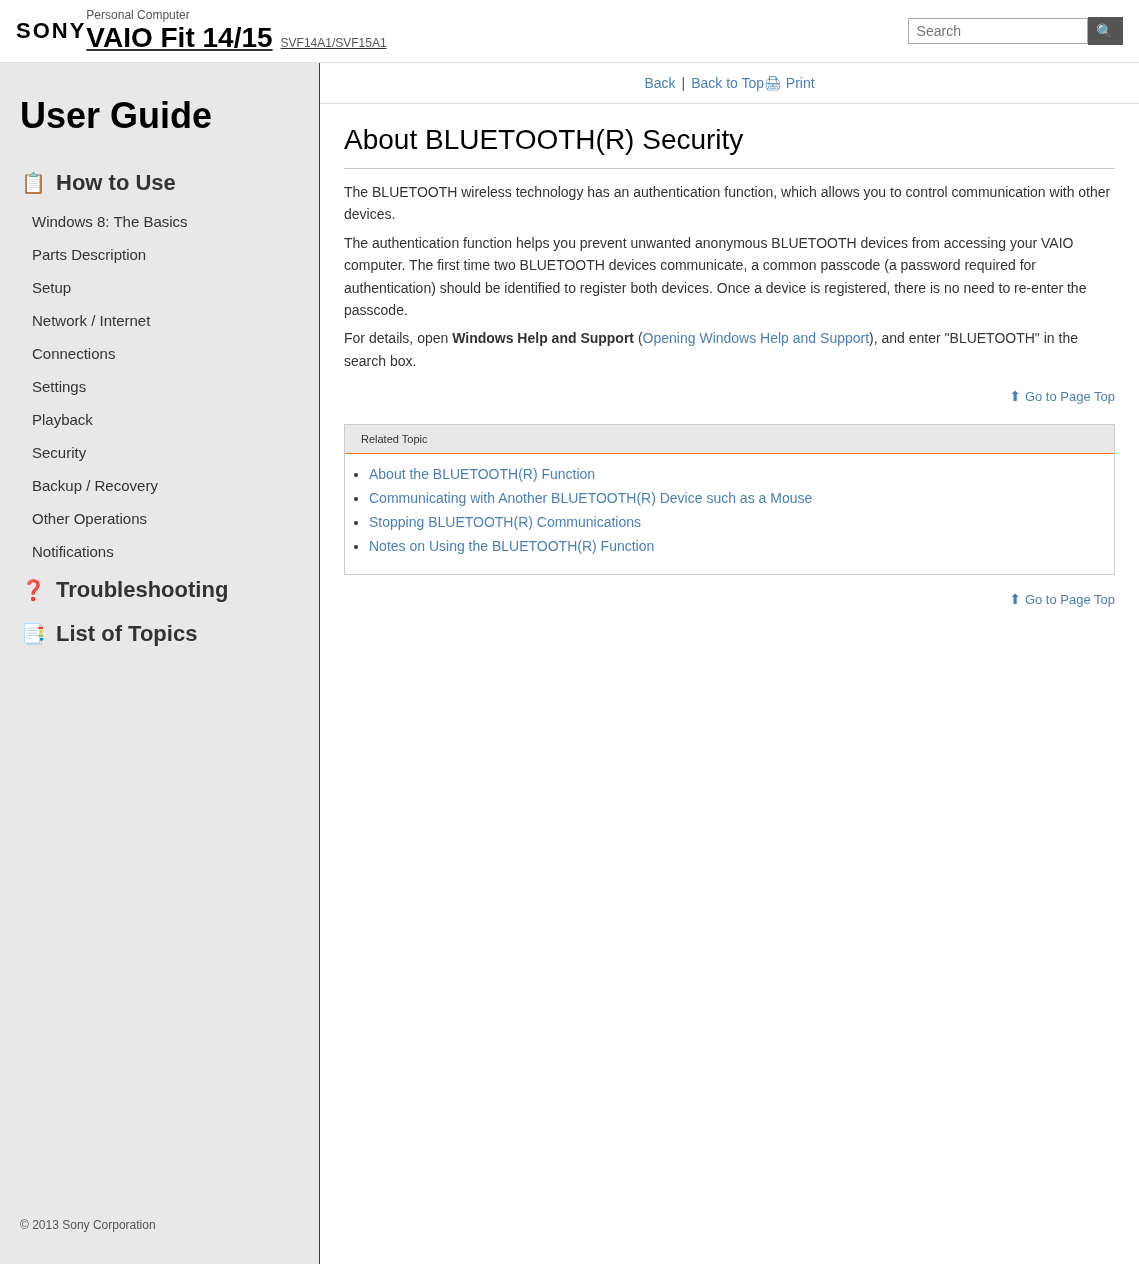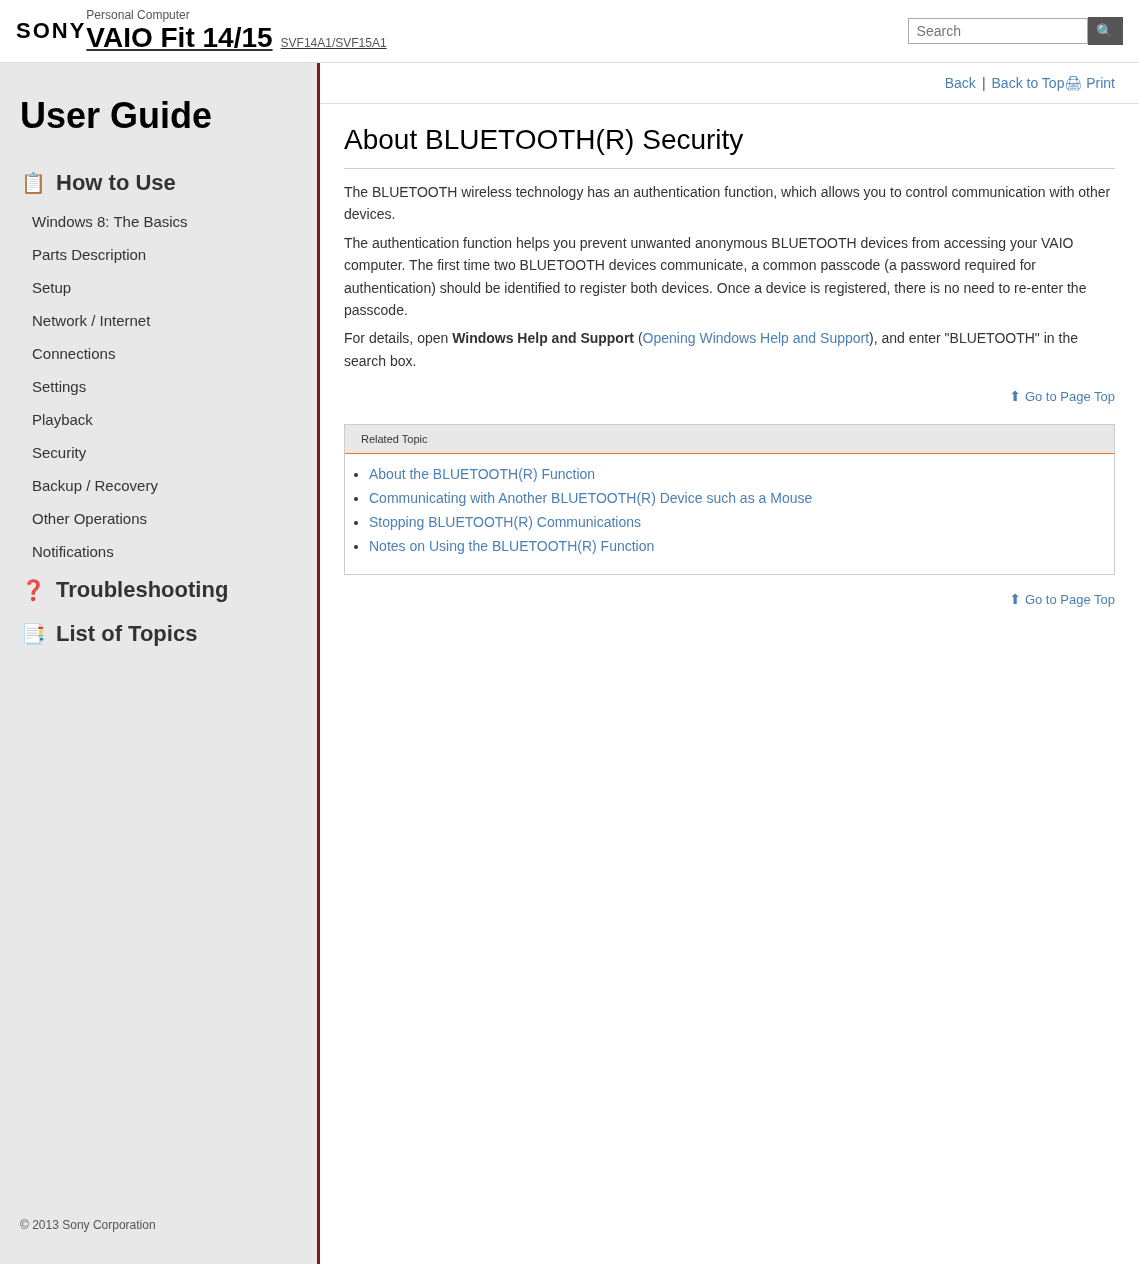--- a/index.html
+++ b/index.html
@@ -41,21 +41,21 @@
       display: flex;
       flex: 1;
     }
 
     
     #sidebar {
       width: 320px;
       min-width: 320px;
       background: #e8e8e8;
       padding: 16px 0 16px 0;
-      border-right: 3px solid #7f1d1d;
+      border-right: 1px solid #7f1d1d;
       display: flex;
       flex-direction: column;
     }
     #sidebar-title {
       font-size: 36px;
       font-weight: bold;
       color: #000;
       padding: 16px 20px 24px 20px;
     }
     .sidebar-section-header {
@@ -94,21 +94,21 @@
     
     #main {
       flex: 1;
       padding: 0;
       background: #fff;
     }
 
     
     #breadcrumb-bar {
       display: flex;
-      justify-content: flex-end;
+      justify-content: center;
       align-items: center;
       padding: 12px 24px;
       border-bottom: 1px solid #ddd;
     }
     #breadcrumb-links { display: flex; gap: 0; align-items: center; }
     .breadcrumb-link { color: #4a7fb5; text-decoration: none; font-size: 14px; }
     .breadcrumb-sep { margin: 0 6px; color: #555; }
     #print-btn { display: flex; align-items: center; color: #4a7fb5; cursor: pointer; font-size: 14px; text-decoration: none; gap: 4px; }
 
     

